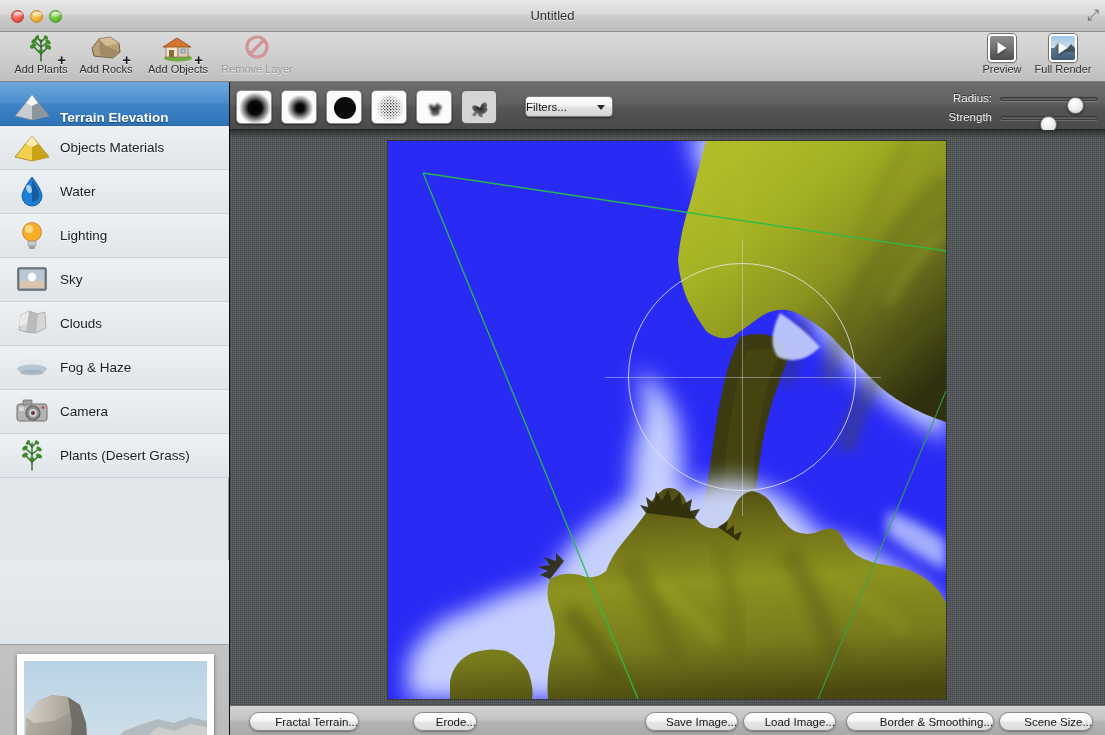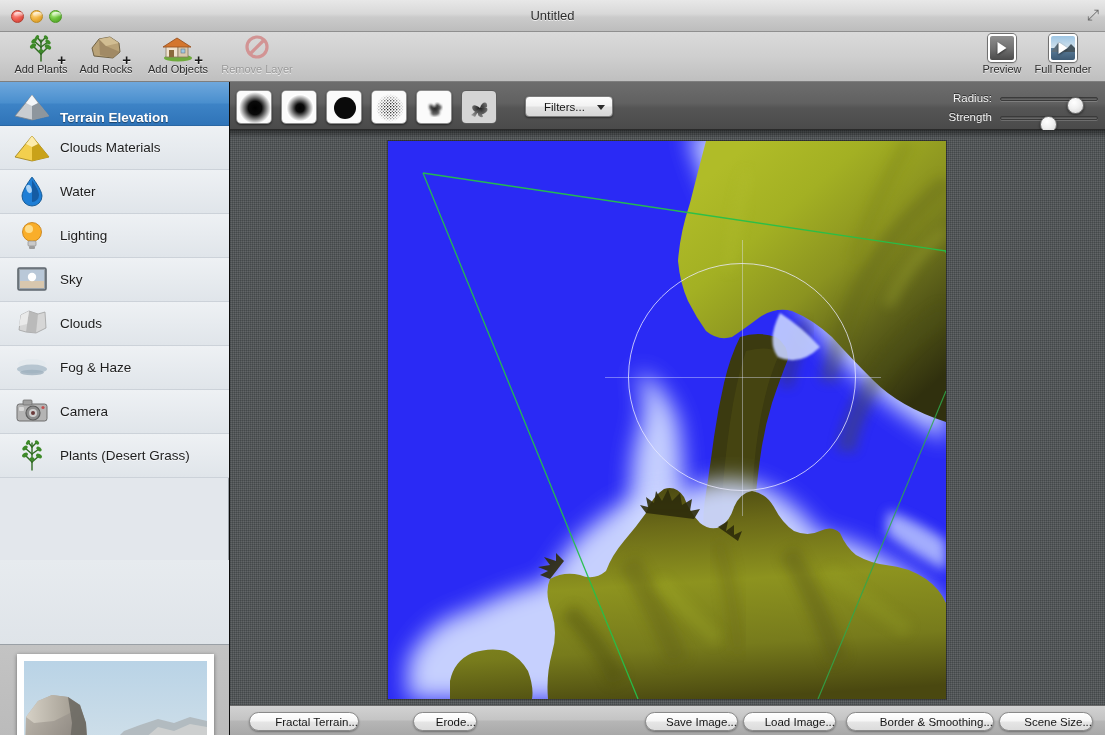--- a/index.html
+++ b/index.html
@@ -129,21 +129,21 @@
     box-shadow: 0 1px 2px rgba(0,0,0,.5), inset 0 1px 0 rgba(255,255,255,.6);
     overflow: hidden; cursor: default;
   }
   .brush-btn.sel { border-color: #5c5c5c; box-shadow: inset 0 2px 4px rgba(0,0,0,.45); }
 
   .filters-btn {
     position: absolute; left: 527px; top: 96px; width: 88px; height: 21px;
     border-radius: 4px; border: 1px solid #7d7d7d;
     background: linear-gradient(to bottom, #fdfdfd 0%, #f2f2f2 48%, #e2e2e2 52%, #d6d6d6 100%);
     box-shadow: 0 1px 2px rgba(0,0,0,.45);
-    font-size: 11.5px; color: #141414; line-height: 20px; padding-left: 18px;
+    font-size: 11.5px; color: #141414; line-height: 20px; padding-left: 0;
     cursor: default;
   }
   .filters-arrow {
     position: absolute; right: 7px; top: 8px; width: 0; height: 0;
     border-left: 4px solid transparent; border-right: 4px solid transparent;
     border-top: 5px solid #2b2b2b;
   }
 
   .slider-row { position: absolute; height: 16px; }
   .slider-label {
@@ -330,21 +330,21 @@
       </div>
 
       <div class="layer-row">
         <div class="layer-icon">
           <svg width="40" height="34" viewBox="0 0 40 34">
             <path d="M3 27 L20 6 L37 27 L20 31 Z" fill="#f3cf4e" stroke="#9a7c12" stroke-width=".8" stroke-linejoin="round"></path>
             <path d="M20 6 L37 27 L20 31 Z" fill="#c9a219"></path>
             <path d="M14 14 L20 6 L26 14 L20 17 Z" fill="#fdecab"></path>
           </svg>
         </div>
-        <span class="layer-label">Clouds Materials</span>
+        <span class="layer-label">Objects Materials</span>
       </div>
 
       <div class="layer-row">
         <div class="layer-icon">
           <svg width="40" height="34" viewBox="0 0 40 34">
             <path d="M20 3 C20 3 30 16 30 22 A10 10 0 0 1 10 22 C10 16 20 3 20 3 Z" fill="#1f7fd6" stroke="#10538f" stroke-width=".9"></path>
             <path d="M20 6 C20 6 27 16 27 21 A7 7 0 0 1 20 28 Z" fill="#0c3f7a" opacity=".55"></path>
             <ellipse cx="17" cy="15" rx="2.6" ry="4.2" fill="#cfeaff" opacity=".8" transform="rotate(-18 17 15)"></ellipse>
           </svg>
         </div>

